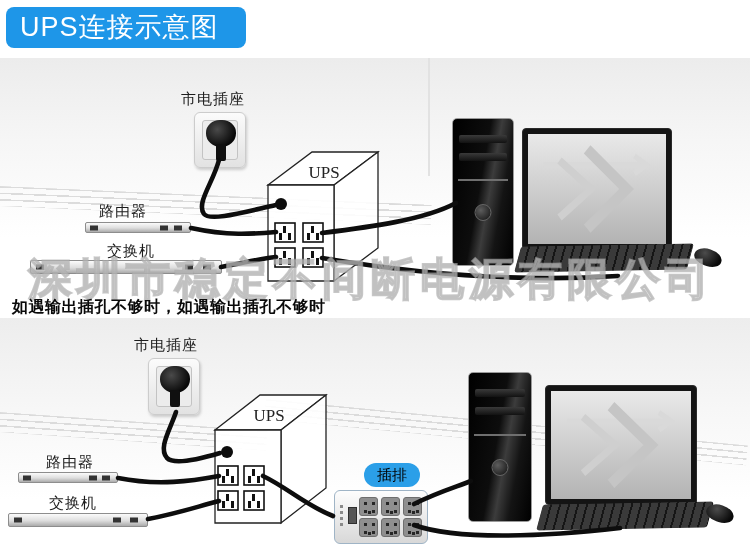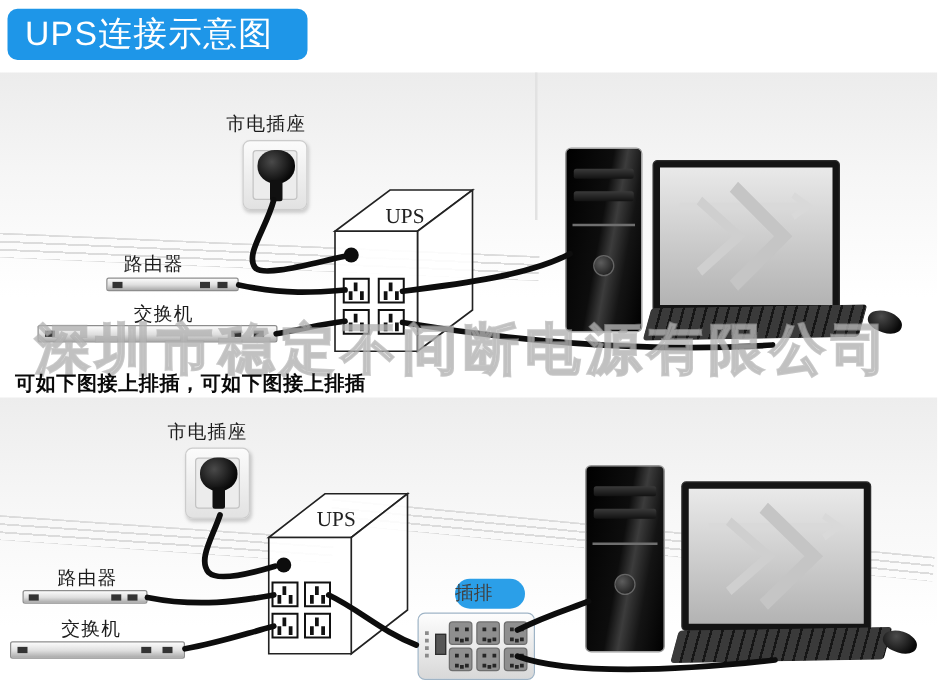--- a/index.html
+++ b/index.html
@@ -14,21 +14,21 @@
   .trim { position:absolute; height:20px; background:repeating-linear-gradient(180deg,#d6d6d6 0 1.5px,rgba(0,0,0,0) 1.5px 6.5px); opacity:.85; transform-origin:left top; }
   .trim-top { left:0; top:186px; width:432px; transform:rotate(2.5deg); }
   .trim-bl { left:0; top:412px; width:268px; transform:rotate(4deg); }
   .trim-br { left:266px; top:399px; width:484px; transform:rotate(5.5deg); }
   .corner-line { position:absolute; left:428px; top:58px; width:2px; height:118px; background:#e2e2e2; }
 
   
   .title-badge { position:absolute; left:6px; top:7px; width:240px; height:41px; background:#1e96e8;
     border-radius:8px; color:#fff; font-size:27px; line-height:41px; padding-left:14px; letter-spacing:1px; z-index:7; }
   .strip-badge { position:absolute; left:364px; top:463px; width:56px; height:24px; background:#2b9fe8;
-    border-radius:12px; color:#404040; font-size:15px; line-height:24px; z-index:6; }
+    border-radius:12px; color:#000000; font-size:15px; line-height:24px; text-align:center; z-index:6; }
 
   .note { position:absolute; left:12px; top:297px; font-size:16px; font-weight:600; color:#0a0a0a; letter-spacing:.5px; z-index:6; }
   .watermark { position:absolute; left:28px; top:250px; width:724px; font-size:44px; font-weight:700; letter-spacing:5px;
     white-space:nowrap; color:rgba(213,213,213,.48); -webkit-text-stroke:1.6px rgba(168,168,168,.62); z-index:6; }
 
   .dlabel { position:absolute; font-size:15px; color:#1c1c1c; z-index:5; letter-spacing:1px; }
 
   
   .socket { position:absolute; width:52px; height:56px; background:linear-gradient(180deg,#fbfbfb,#e2e2e2);
     border:1px solid #cccccc; border-radius:6px; box-shadow:1px 2px 3px rgba(0,0,0,.18); z-index:2; }
@@ -127,21 +127,21 @@
       </svg>
     </div>
   </div>
   <div class="stand-leg" style="left:560px; top:250px;"></div>
   <div class="stand-leg" style="left:642px; top:250px;"></div>
   <div class="stand-base" style="left:548px; top:262px; width:104px;"></div>
   <div class="keyboard" style="left:518px; top:245px; width:172px; height:26px;"></div>
   <div class="mouse" style="left:694px; top:249px; width:28px; height:17px;"></div>
 
   <div class="watermark">深圳市稳定不间断电源有限公司</div>
-  <div class="note">可如下图接上排插，可如下图接上排插</div>
+  <div class="note">如遇输出插孔不够时，如遇输出插孔不够时</div>
 
   <div class="dlabel" style="left:134px; top:336px;">市电插座</div>
   <div class="socket" style="left:148px; top:358px; height:57px;">
     <div class="socket-inner"></div>
     <div class="plug"></div>
     <div class="plug-neck"></div>
   </div>
 
   <div class="dlabel" style="left:46px; top:453px;">路由器</div>
   <div class="bar" style="left:18px; top:472px; width:100px; height:11px;">

